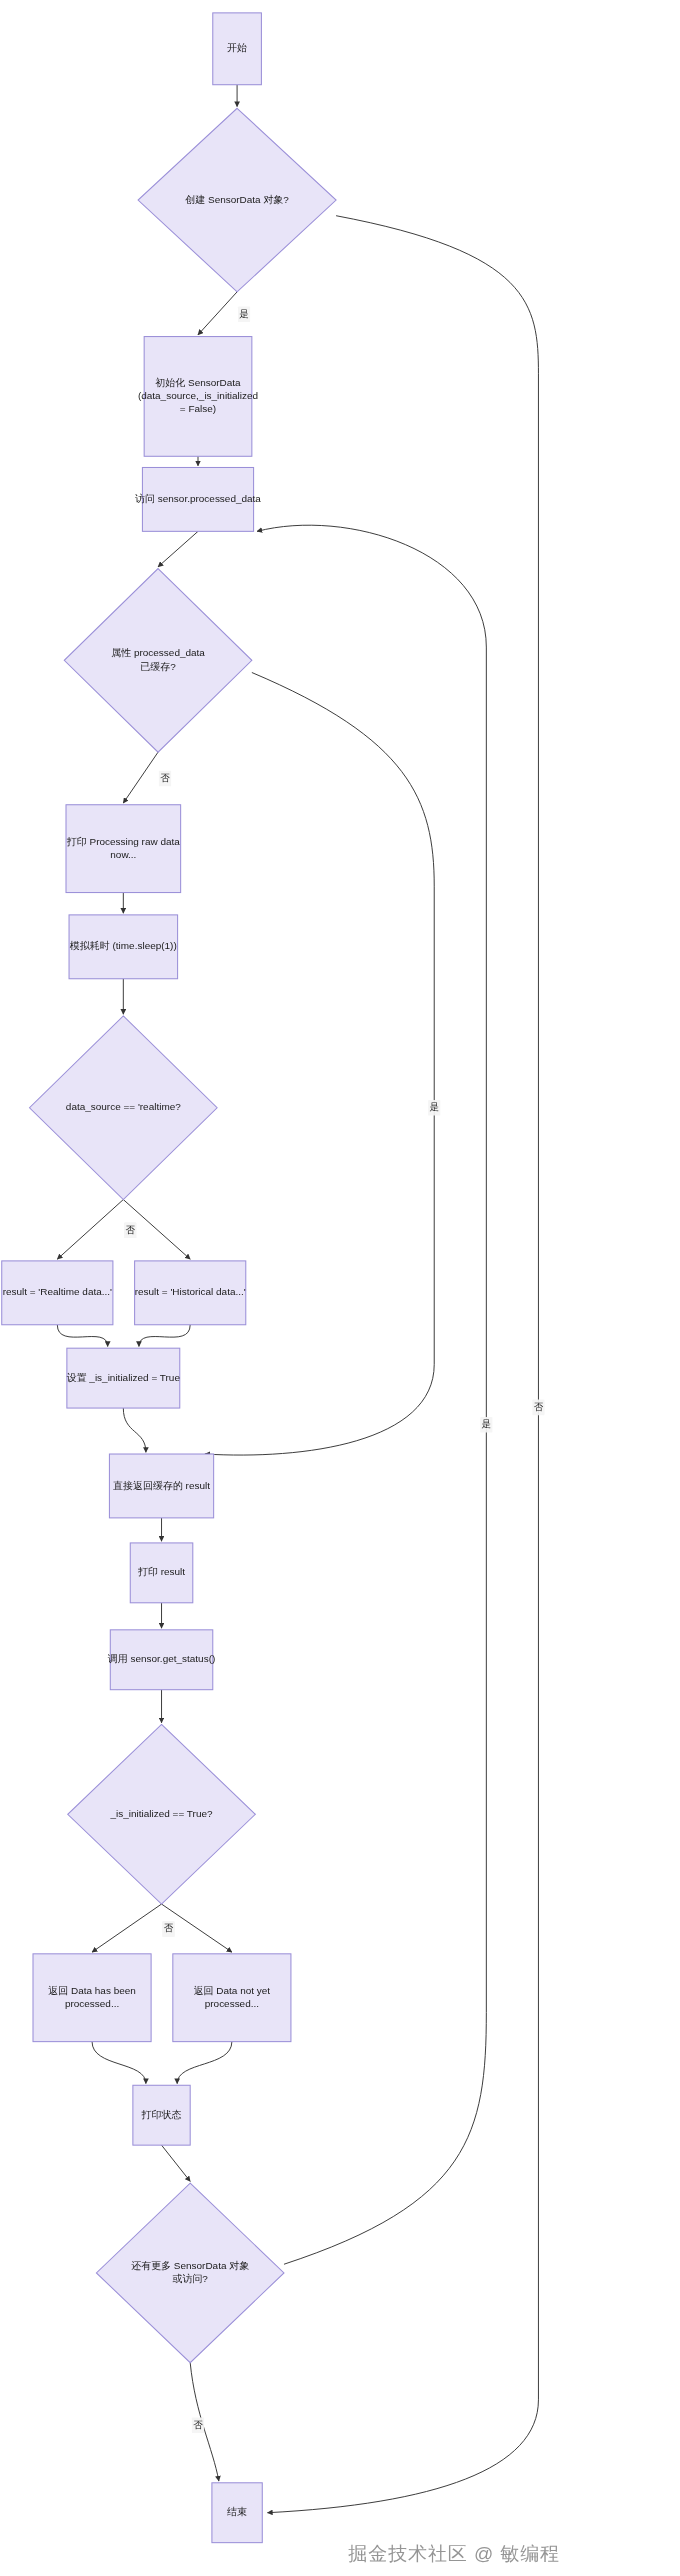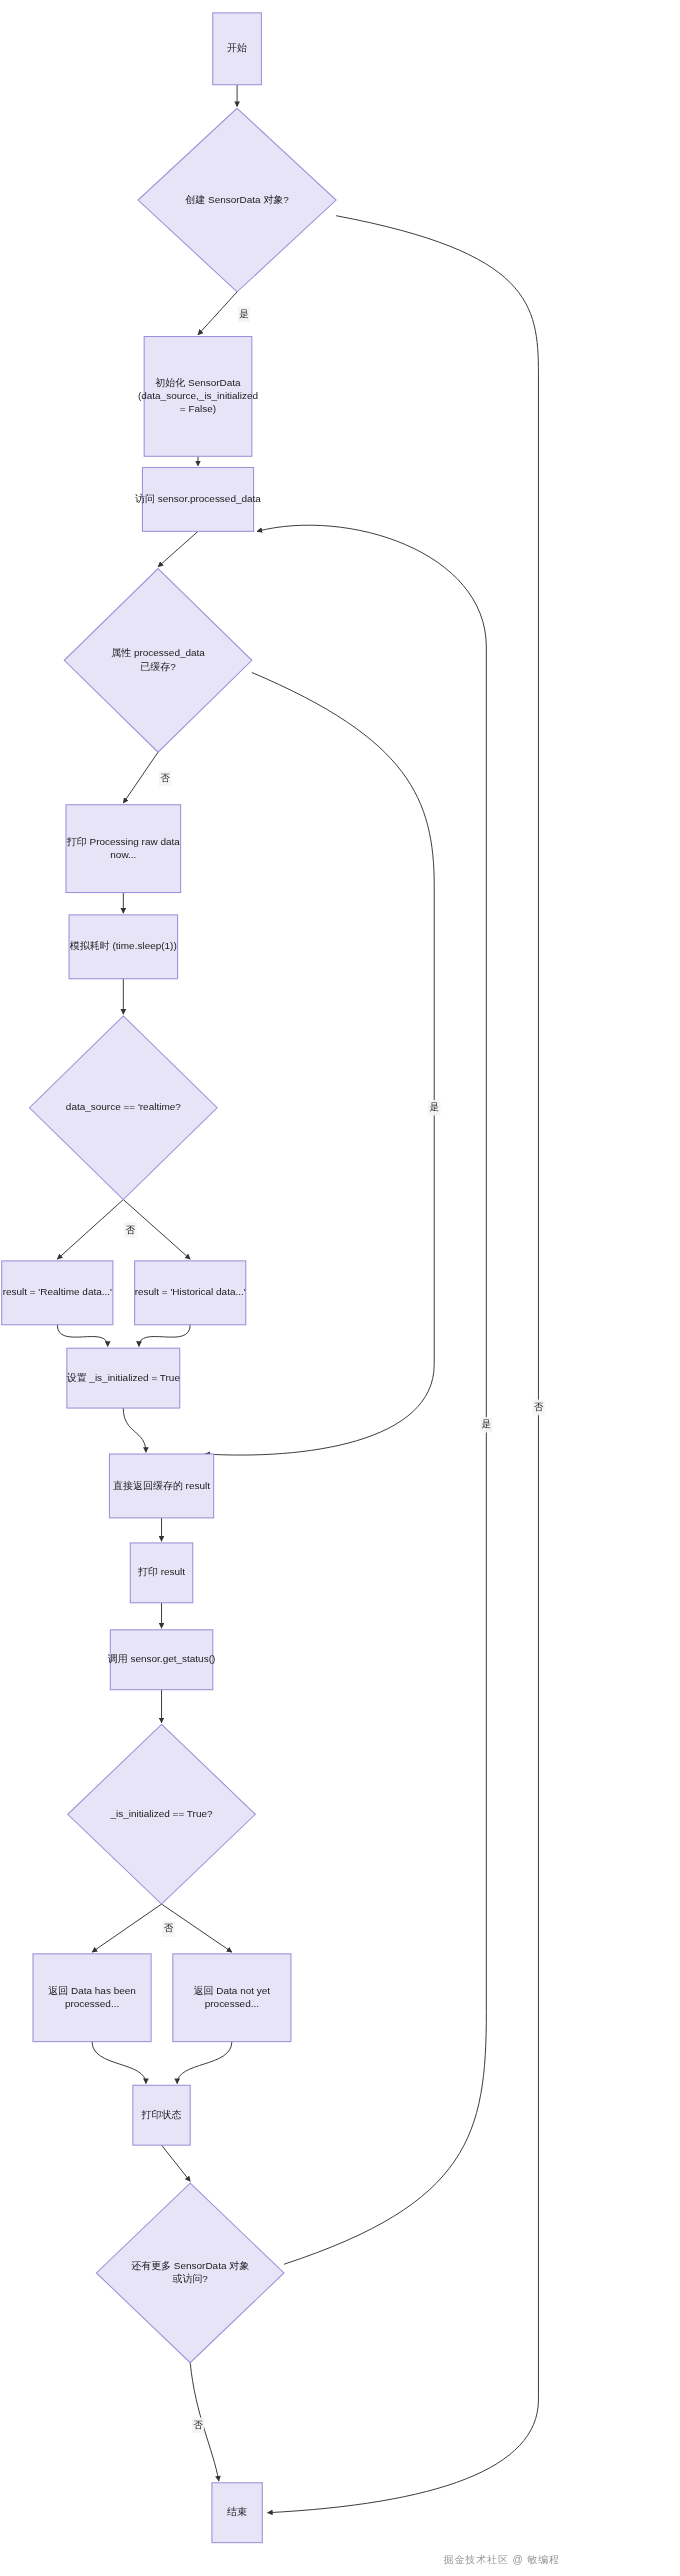--- a/index.html
+++ b/index.html
@@ -50,21 +50,21 @@
   }
   .edge-label-bg {
     fill: #f4f4f4;
     opacity: 0.92;
   }
   .watermark {
     position: absolute;
     right: 12px;
     bottom: 8.7px;
     font-family: "Liberation Sans", "DejaVu Sans", sans-serif;
-    font-size: 10px;
+    font-size: 19px;
     color: #6d6d6d;
     opacity: 0.72;
     letter-spacing: 0.9px;
     white-space: nowrap;
     pointer-events: none;
   }
 </style>
 </head>
 <body>
 

